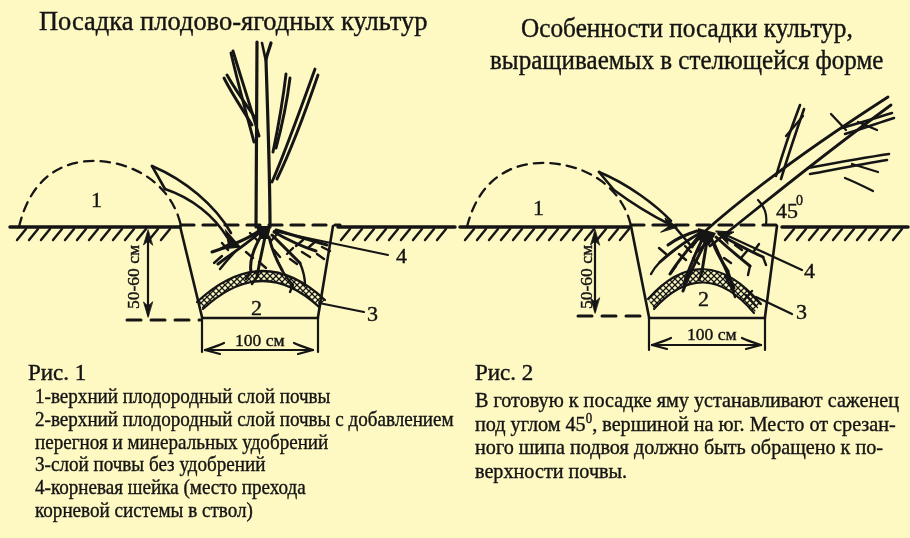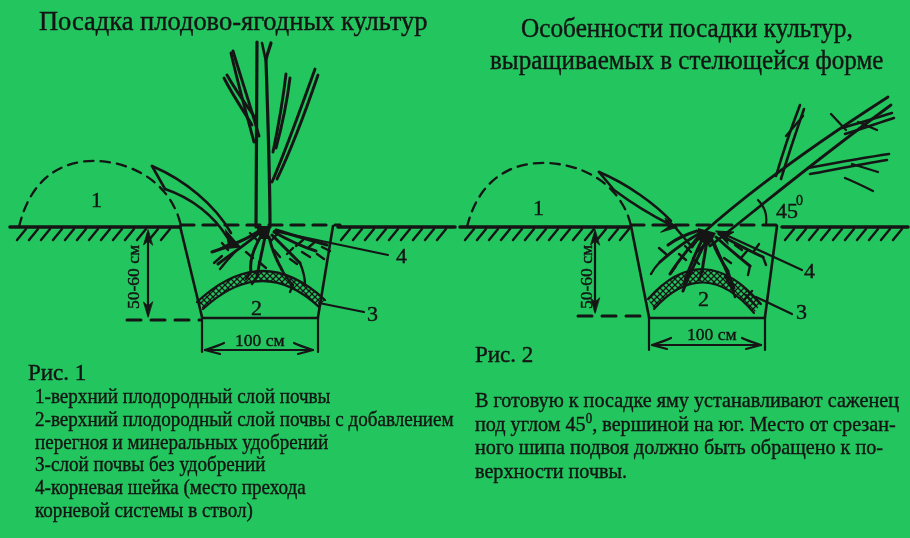--- a/index.html
+++ b/index.html
@@ -1,16 +1,16 @@
 <!DOCTYPE html>
 <html><head>
 <meta charset="utf-8">
 <style>
   html,body{margin:0;padding:0;background:#fff;}
-  #page{position:relative;width:910px;height:538px;background:#22c55e;overflow:hidden;
+  #page{position:relative;width:910px;height:538px;background:#fef9c3;overflow:hidden;
         font-family:"Liberation Serif",serif;color:#141414;}
   .t{position:absolute;white-space:nowrap;-webkit-text-stroke:0.4px #141414;}
   .lg{left:35px;font-size:22px;transform:scaleX(0.868);transform-origin:0 0;}
   .rg{left:475px;font-size:22px;transform:scaleX(0.917);transform-origin:0 0;}
   svg{position:absolute;left:0;top:0;}
 </style>
 </head>
 <body>
 <div id="page">
   <div class="t" style="left:39px;top:6px;font-size:27px;transform:scaleX(0.98);transform-origin:0 0;">Посадка плодово-ягодных культур</div>
@@ -18,21 +18,21 @@
   <div class="t" style="left:490px;top:45px;font-size:27px;transform:scaleX(0.928);transform-origin:0 0;">выращиваемых в стелющейся форме</div>
 
   <div class="t" style="left:28px;top:360px;font-size:23px;">Рис. 1</div>
   <div class="t lg" style="top:383px;">1-верхний плодородный слой почвы</div>
   <div class="t lg" style="top:405.8px;">2-верхний плодородный слой почвы с добавлением</div>
   <div class="t lg" style="top:428.6px;">перегноя и минеральных удобрений</div>
   <div class="t lg" style="top:451.4px;">3-слой почвы без удобрений</div>
   <div class="t lg" style="top:474.2px;">4-корневая шейка (место прехода</div>
   <div class="t lg" style="top:497px;">корневой системы в ствол)</div>
 
-  <div class="t" style="left:475px;top:342px;font-size:23px;">Рис. 2</div>
+  <div class="t" style="left:475px;top:360px;font-size:23px;">Рис. 2</div>
   <div class="t rg" style="top:387px;">В готовую к посадке яму устанавливают саженец</div>
   <div class="t rg" style="top:410.5px;">под углом 45<sup style="font-size:14px;">0</sup>, вершиной на юг. Место от срезан-</div>
   <div class="t rg" style="top:434px;">ного шипа подвоя должно быть обращено к по-</div>
   <div class="t rg" style="top:457.5px;">верхности почвы.</div>
 
   <svg width="910" height="538" viewBox="0 0 910 538">
     <defs>
       <pattern id="xh" width="6" height="6" patternUnits="userSpaceOnUse">
         <path d="M0,6 L6,0 M0,0 L6,6" stroke="#151515" stroke-width="1.25" fill="none"></path>
       </pattern>

